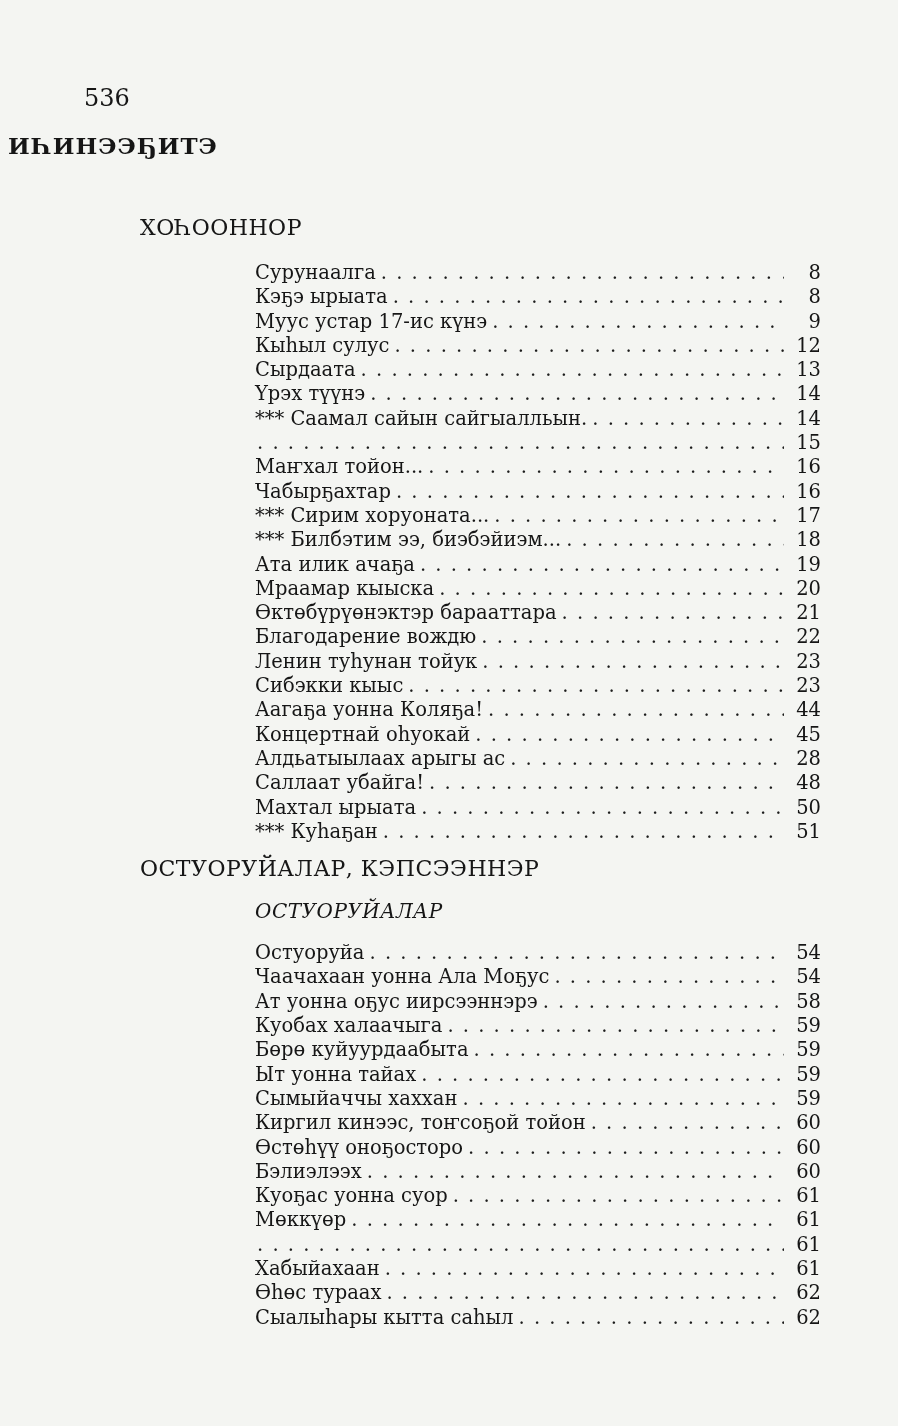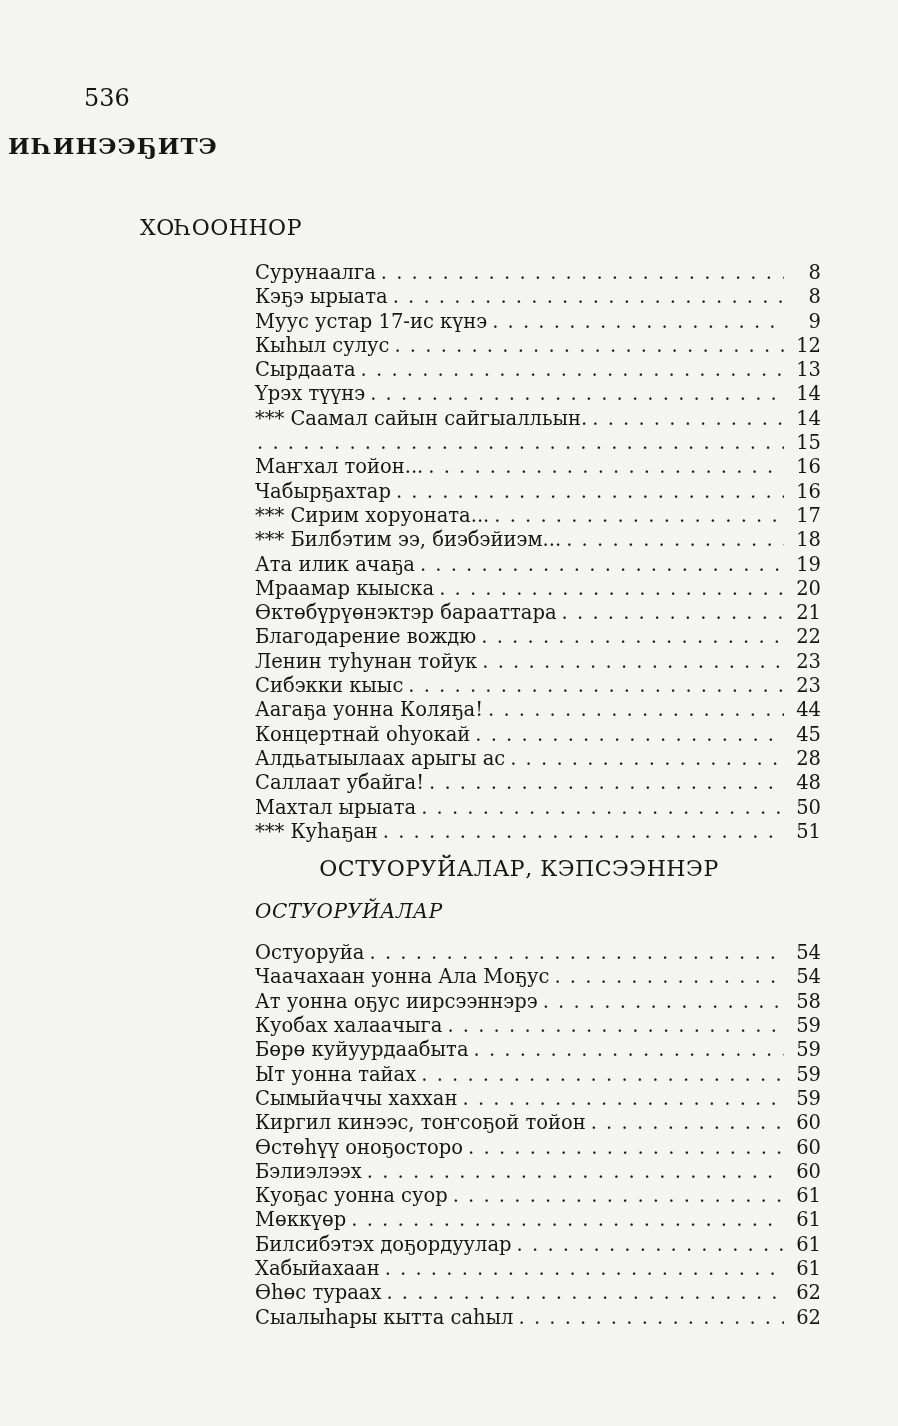--- a/index.html
+++ b/index.html
@@ -44,21 +44,21 @@
     margin-left: 48px;
   }
   .toc-section { margin: 0; padding: 0; }
   .section-heading {
     margin: 0 0 0 92px;
     font-size: 22px;
     font-weight: normal;
     letter-spacing: 0.5px;
     line-height: 24px;
   }
-  .toc-section + .toc-section .section-heading { margin-top: 13px; text-align: center; }
+  .toc-section + .toc-section .section-heading { margin-top: 13px; }
   .section-subheading {
     margin: 18px 0 0 207px;
     font-size: 20px;
     font-weight: normal;
     letter-spacing: 0.5px;
     line-height: 24px;
     font-style: italic;
   }
   ul.toc-list {
     list-style: none;
@@ -283,21 +283,20 @@
             <span class="entry-title">Куоҕас уонна суор</span>
             <span class="dot-leader" aria-hidden="true">. . . . . . . . . . . . . . . . . . . . . . . . . . . . . . . . . . . . . . . . . . . . . . . . . . . . . . . . . . . . . . . . . . . . . . . . . . . . . . . . </span>
             <span class="entry-page">61</span>
           </li>
           <li class="toc-entry">
             <span class="entry-title">Мөккүөр</span>
             <span class="dot-leader" aria-hidden="true">. . . . . . . . . . . . . . . . . . . . . . . . . . . . . . . . . . . . . . . . . . . . . . . . . . . . . . . . . . . . . . . . . . . . . . . . . . . . . . . . </span>
             <span class="entry-page">61</span>
           </li>
           <li class="toc-entry">
-            <span class="entry-title">Билсибэтэх доҕордуулар</span>
             <span class="dot-leader" aria-hidden="true">. . . . . . . . . . . . . . . . . . . . . . . . . . . . . . . . . . . . . . . . . . . . . . . . . . . . . . . . . . . . . . . . . . . . . . . . . . . . . . . . </span>
             <span class="entry-page">61</span>
           </li>
           <li class="toc-entry">
             <span class="entry-title">Хабыйахаан</span>
             <span class="dot-leader" aria-hidden="true">. . . . . . . . . . . . . . . . . . . . . . . . . . . . . . . . . . . . . . . . . . . . . . . . . . . . . . . . . . . . . . . . . . . . . . . . . . . . . . . . </span>
             <span class="entry-page">61</span>
           </li>
           <li class="toc-entry">
             <span class="entry-title">Өһөс тураах</span>

